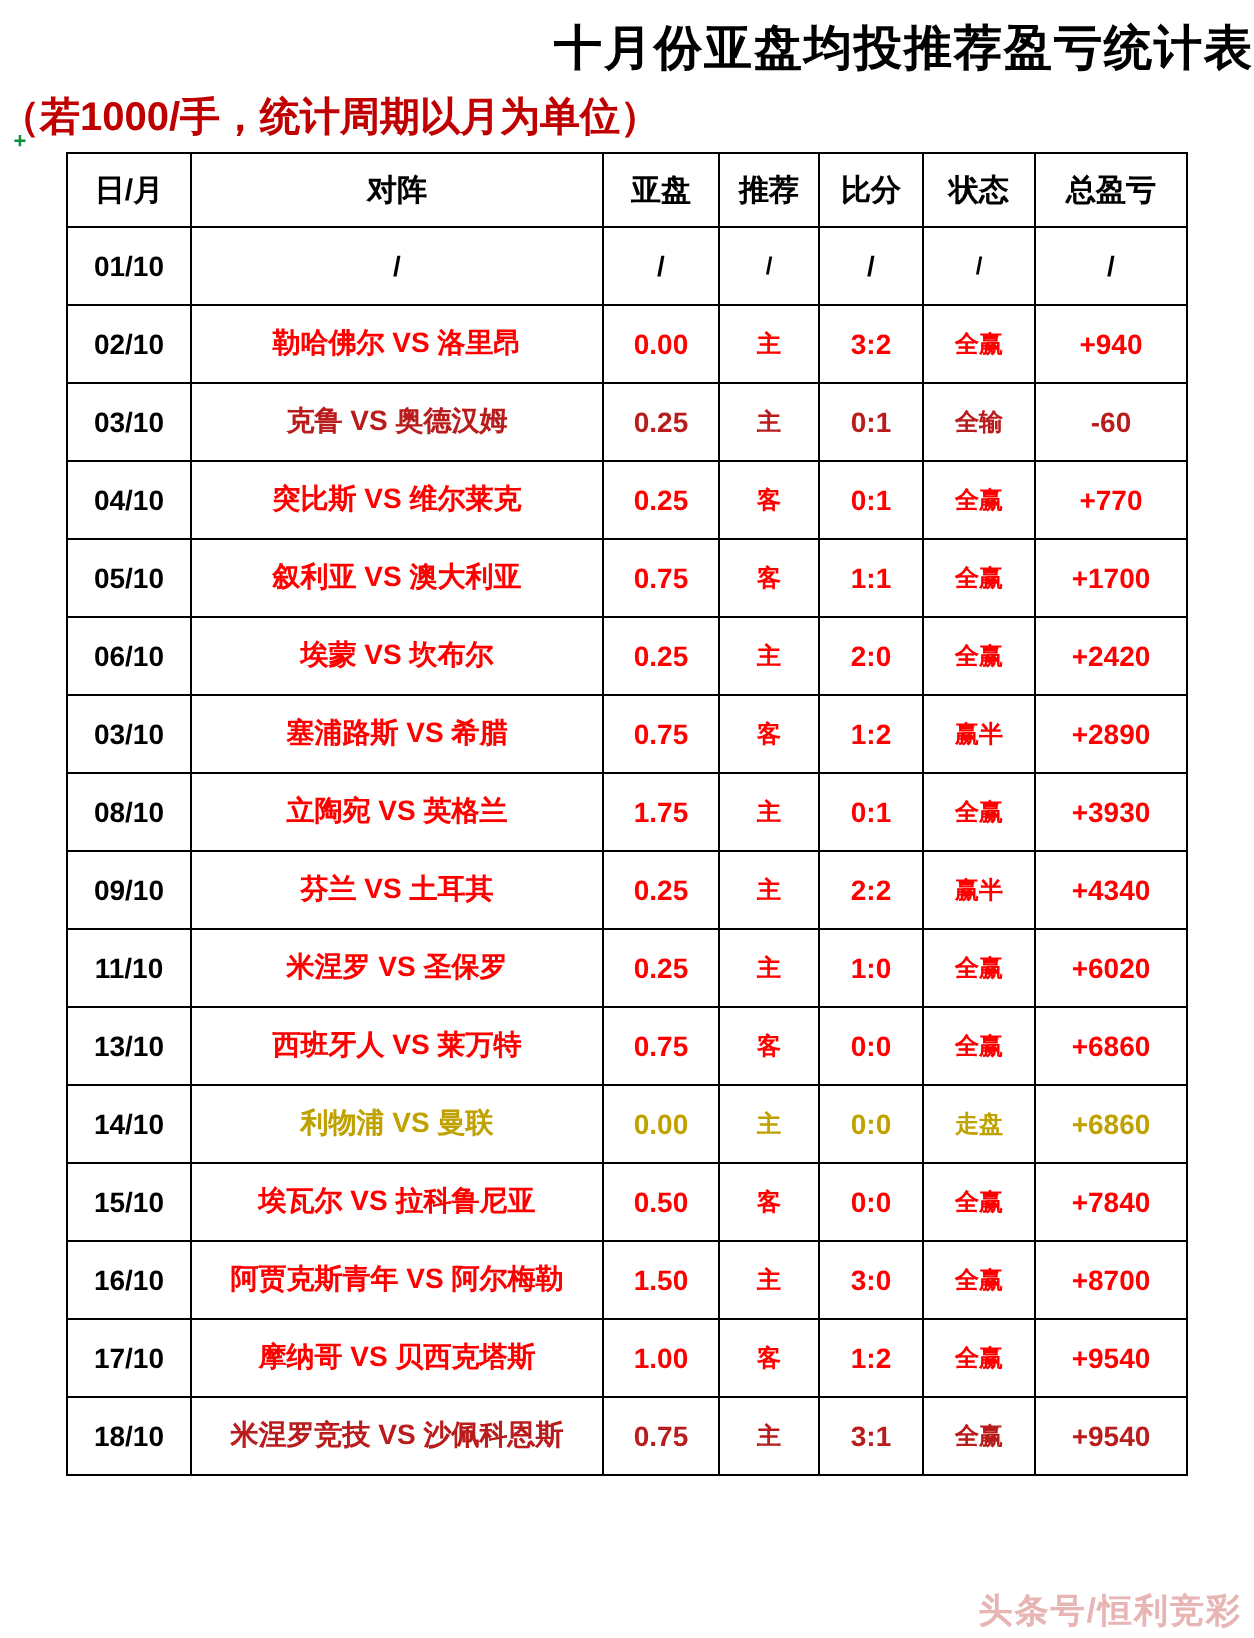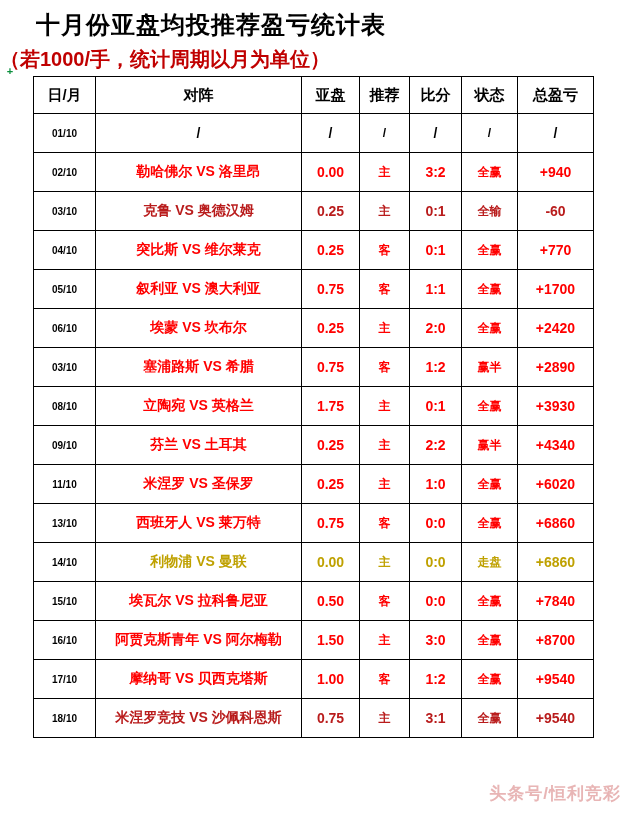--- a/index.html
+++ b/index.html
@@ -14,21 +14,21 @@
     position: relative;
     overflow: hidden;
   }
   .page {
     width: 627px;
     height: 819px;
     position: relative;
     background: #ffffff;
   }
   .title {
-    text-align: left;
+    text-align: right;
     font-size: 24px;
     font-weight: bold;
     color: #000000;
     letter-spacing: 1px;
     padding-top: 10px;
     line-height: 30px;
     padding-left: 36px;
   }
   .subtitle {
     font-size: 20px;
@@ -73,21 +73,21 @@
   }
   col.c-date   { width: 62px; }
   col.c-match  { width: 206px; }
   col.c-hcap   { width: 58px; }
   col.c-rec    { width: 50px; }
   col.c-score  { width: 52px; }
   col.c-state  { width: 56px; }
   col.c-total  { width: 76px; }
 
   td.date {
-    font-size: 10px;
+    font-size: 14px;
     color: #000000;
   }
   td.match {
     font-size: 14px;
   }
   td.hcap {
     font-size: 14px;
   }
   td.rec {
     font-size: 12px;
@@ -102,21 +102,21 @@
     font-size: 14px;
   }
   .red    { color: #ff0000; }
   .green  { color: #b91c1c; }
   .olive  { color: #bfa100; }
   .black  { color: #000000; }
 
   .watermark {
     position: absolute;
     right: 6px;
-    bottom: 14px;
+    bottom: 2px;
     font-size: 17px;
     font-weight: bold;
     color: #d8d8d8;
     letter-spacing: 1px;
     pointer-events: none;
   }
   .wm-red { color: #e8b5b5; }
 </style>
 </head>
 <body>

